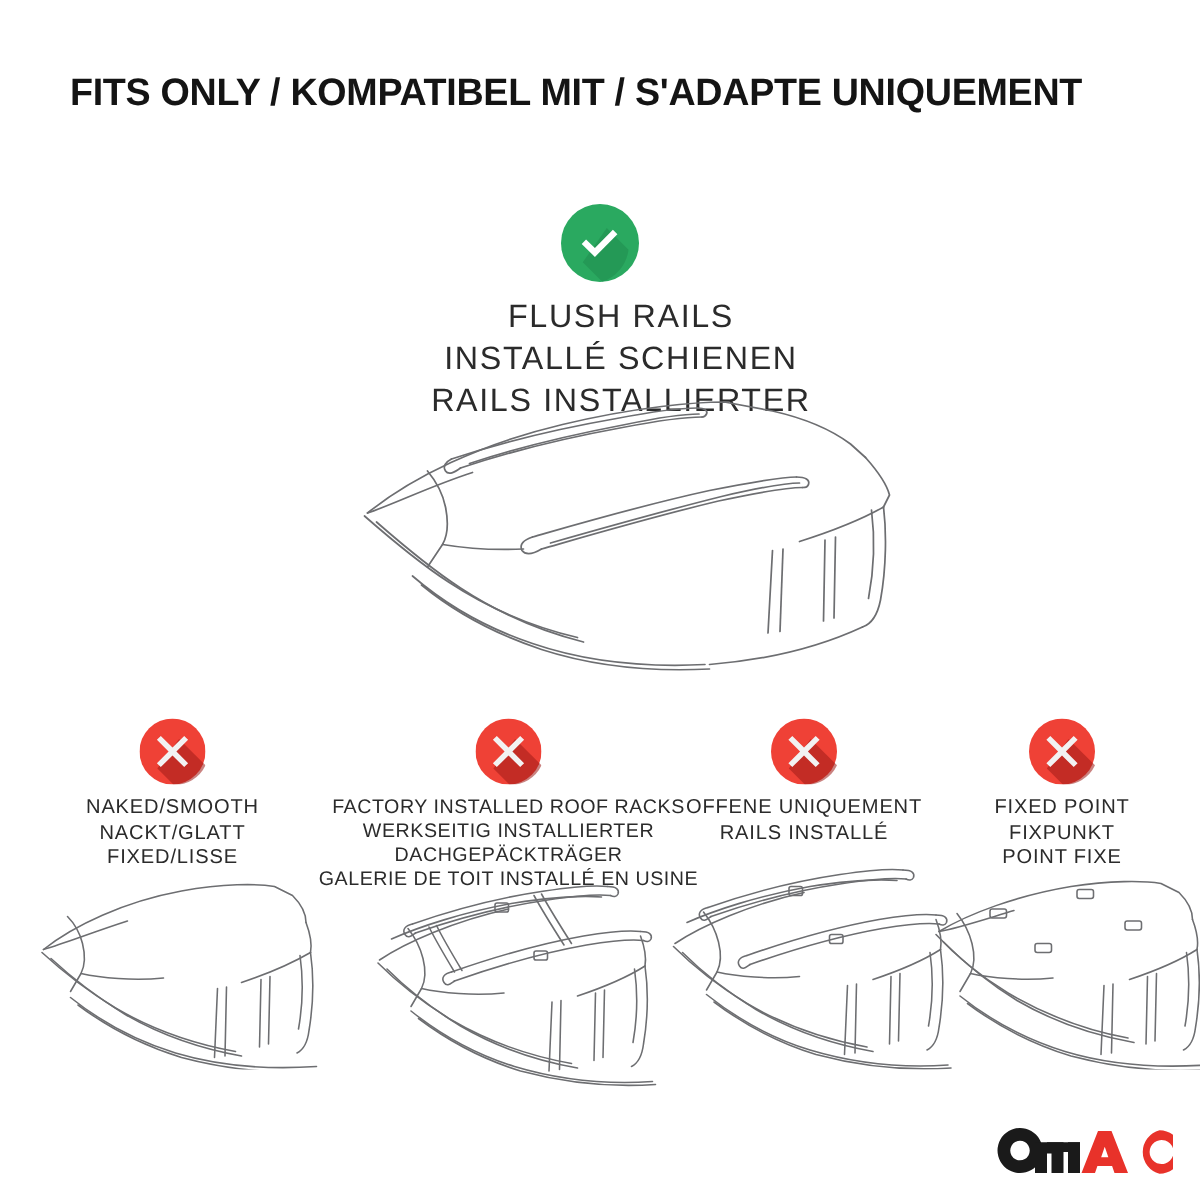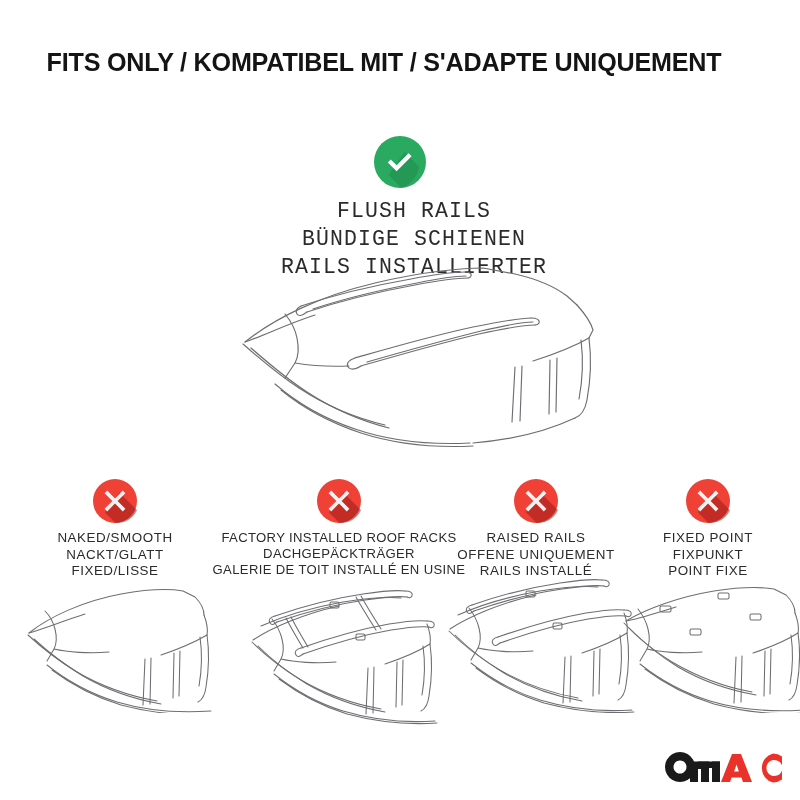--- a/index.html
+++ b/index.html
@@ -56,21 +56,21 @@
     margin: 0 auto;
     position: relative;
   }
   .check-badge svg { display: block; }
 
   .primary-labels {
     margin-top: 10px;
     line-height: 1.30;
   }
   .primary-labels .ln {
-    font-family: Liberation Mono, monospace;
+    font-family: Liberation Sans, sans-serif;
     font-size: 21.5px;
     letter-spacing: 1.1px;
     color: #2b2b2b;
     white-space: nowrap;
     padding-left: 28px;
   }
 
   
   .hero-art {
     position: absolute;
@@ -156,21 +156,21 @@
     <div class="check-badge">
       <svg width="52" height="52" viewBox="0 0 52 52" xmlns="http://www.w3.org/2000/svg">
         <circle cx="26" cy="26" r="26" fill="#2aa960"></circle>
         <path d="M30.5 16 L45 30.5 A26 26 0 0 1 27.5 51.9 L14.5 38.9 Z" fill="#1f8c4e" opacity="0.55"></path>
         <path d="M13.8 26.6 l2.9 -3.0 l5.9 5.7 l12.0 -12.1 l3.0 3.0 l-15.0 15.1 z" fill="#ffffff"></path>
       </svg>
     </div>
 
     <div class="primary-labels">
       <div class="ln">FLUSH RAILS</div>
-      <div class="ln">BÜNDIGE SCHIENEN</div>
+      <div class="ln">INSTALLÉ SCHIENEN</div>
       <div class="ln">RAILS INSTALLIERTER</div>
     </div>
   </div>
 
   <div class="hero-art">
     <svg width="400" height="190" viewBox="0 0 400 190" xmlns="http://www.w3.org/2000/svg" fill="none" stroke="#6d6e71" stroke-width="1.15" stroke-linecap="round" stroke-linejoin="round">
 
       <path d="M30 80 C 60 56, 105 34, 160 21 C 210 9, 250 6, 268 6 L 300 12 C 322 17, 340 25, 352 34 L 362 43"></path>
       <path d="M30 80 C 48 74, 72 62, 100 53"></path>
 
@@ -249,20 +249,21 @@
     <div class="cell cell-c2">
       <div class="x-badge">
         <svg width="44" height="44" viewBox="0 0 44 44" xmlns="http://www.w3.org/2000/svg">
           <circle cx="22" cy="22" r="22" fill="#ef4136"></circle>
           <path d="M26.4 13.6 L44 31.2 A22 22 0 0 1 22.6 43.99 L11.9 33.3 Z" fill="#9e1b17" opacity="0.55"></path>
           <path d="M14.2 11.6 l-2.6 2.6 l7.8 7.8 l-7.8 7.8 l2.6 2.6 l7.8 -7.8 l7.8 7.8 l2.6 -2.6 l-7.8 -7.8 l7.8 -7.8 l-2.6 -2.6 l-7.8 7.8 z" fill="#f2f2f2"></path>
         </svg>
       </div>
       <div class="cell-labels">
         <div class="ln">FACTORY INSTALLED ROOF RACKS</div>
+        <div class="ln">WERKSEITIG INSTALLIERTER</div>
         <div class="ln">DACHGEPÄCKTRÄGER</div>
         <div class="ln">GALERIE DE TOIT INSTALLÉ EN USINE</div>
       </div>
       <div class="cell-art">
         <svg width="200" height="140" viewBox="0 0 200 140" xmlns="http://www.w3.org/2000/svg" fill="none" stroke="#6d6e71" stroke-width="1.05" stroke-linecap="round" stroke-linejoin="round">
 
           <path d="M22 40 C 40 32, 70 22, 104 16 C 130 12, 150 11, 162 12"></path>
           <path d="M14 54 C 32 42, 64 28, 100 20"></path>
           <path d="M33 33 C 37 38, 41 45, 43 53 C 45 61, 45 67, 42 73 L 35 85"></path>
           <path d="M42 73 C 55 76, 77 78, 97 76"></path>
@@ -301,21 +302,20 @@
 
     <div class="cell cell-c3">
       <div class="x-badge">
         <svg width="44" height="44" viewBox="0 0 44 44" xmlns="http://www.w3.org/2000/svg">
           <circle cx="22" cy="22" r="22" fill="#ef4136"></circle>
           <path d="M26.4 13.6 L44 31.2 A22 22 0 0 1 22.6 43.99 L11.9 33.3 Z" fill="#9e1b17" opacity="0.55"></path>
           <path d="M14.2 11.6 l-2.6 2.6 l7.8 7.8 l-7.8 7.8 l2.6 2.6 l7.8 -7.8 l7.8 7.8 l2.6 -2.6 l-7.8 -7.8 l7.8 -7.8 l-2.6 -2.6 l-7.8 7.8 z" fill="#f2f2f2"></path>
         </svg>
       </div>
       <div class="cell-labels">
-        <div class="ln">RAISED RAILS</div>
         <div class="ln">OFFENE UNIQUEMENT</div>
         <div class="ln">RAILS INSTALLÉ</div>
       </div>
       <div class="cell-art">
         <svg width="200" height="140" viewBox="0 0 200 140" xmlns="http://www.w3.org/2000/svg" fill="none" stroke="#6d6e71" stroke-width="1.05" stroke-linecap="round" stroke-linejoin="round">
           <path d="M22 42 C 40 34, 70 24, 104 18 C 130 14, 150 13, 162 14"></path>
           <path d="M14 56 C 32 44, 64 30, 100 22"></path>
           <path d="M33 35 C 37 40, 41 47, 43 55 C 45 63, 45 69, 42 75 L 35 87"></path>
           <path d="M42 75 C 55 78, 77 80, 97 78"></path>
           <path d="M13 58 C 26 71, 44 85, 62 96 C 86 110, 114 120, 142 125"></path>

